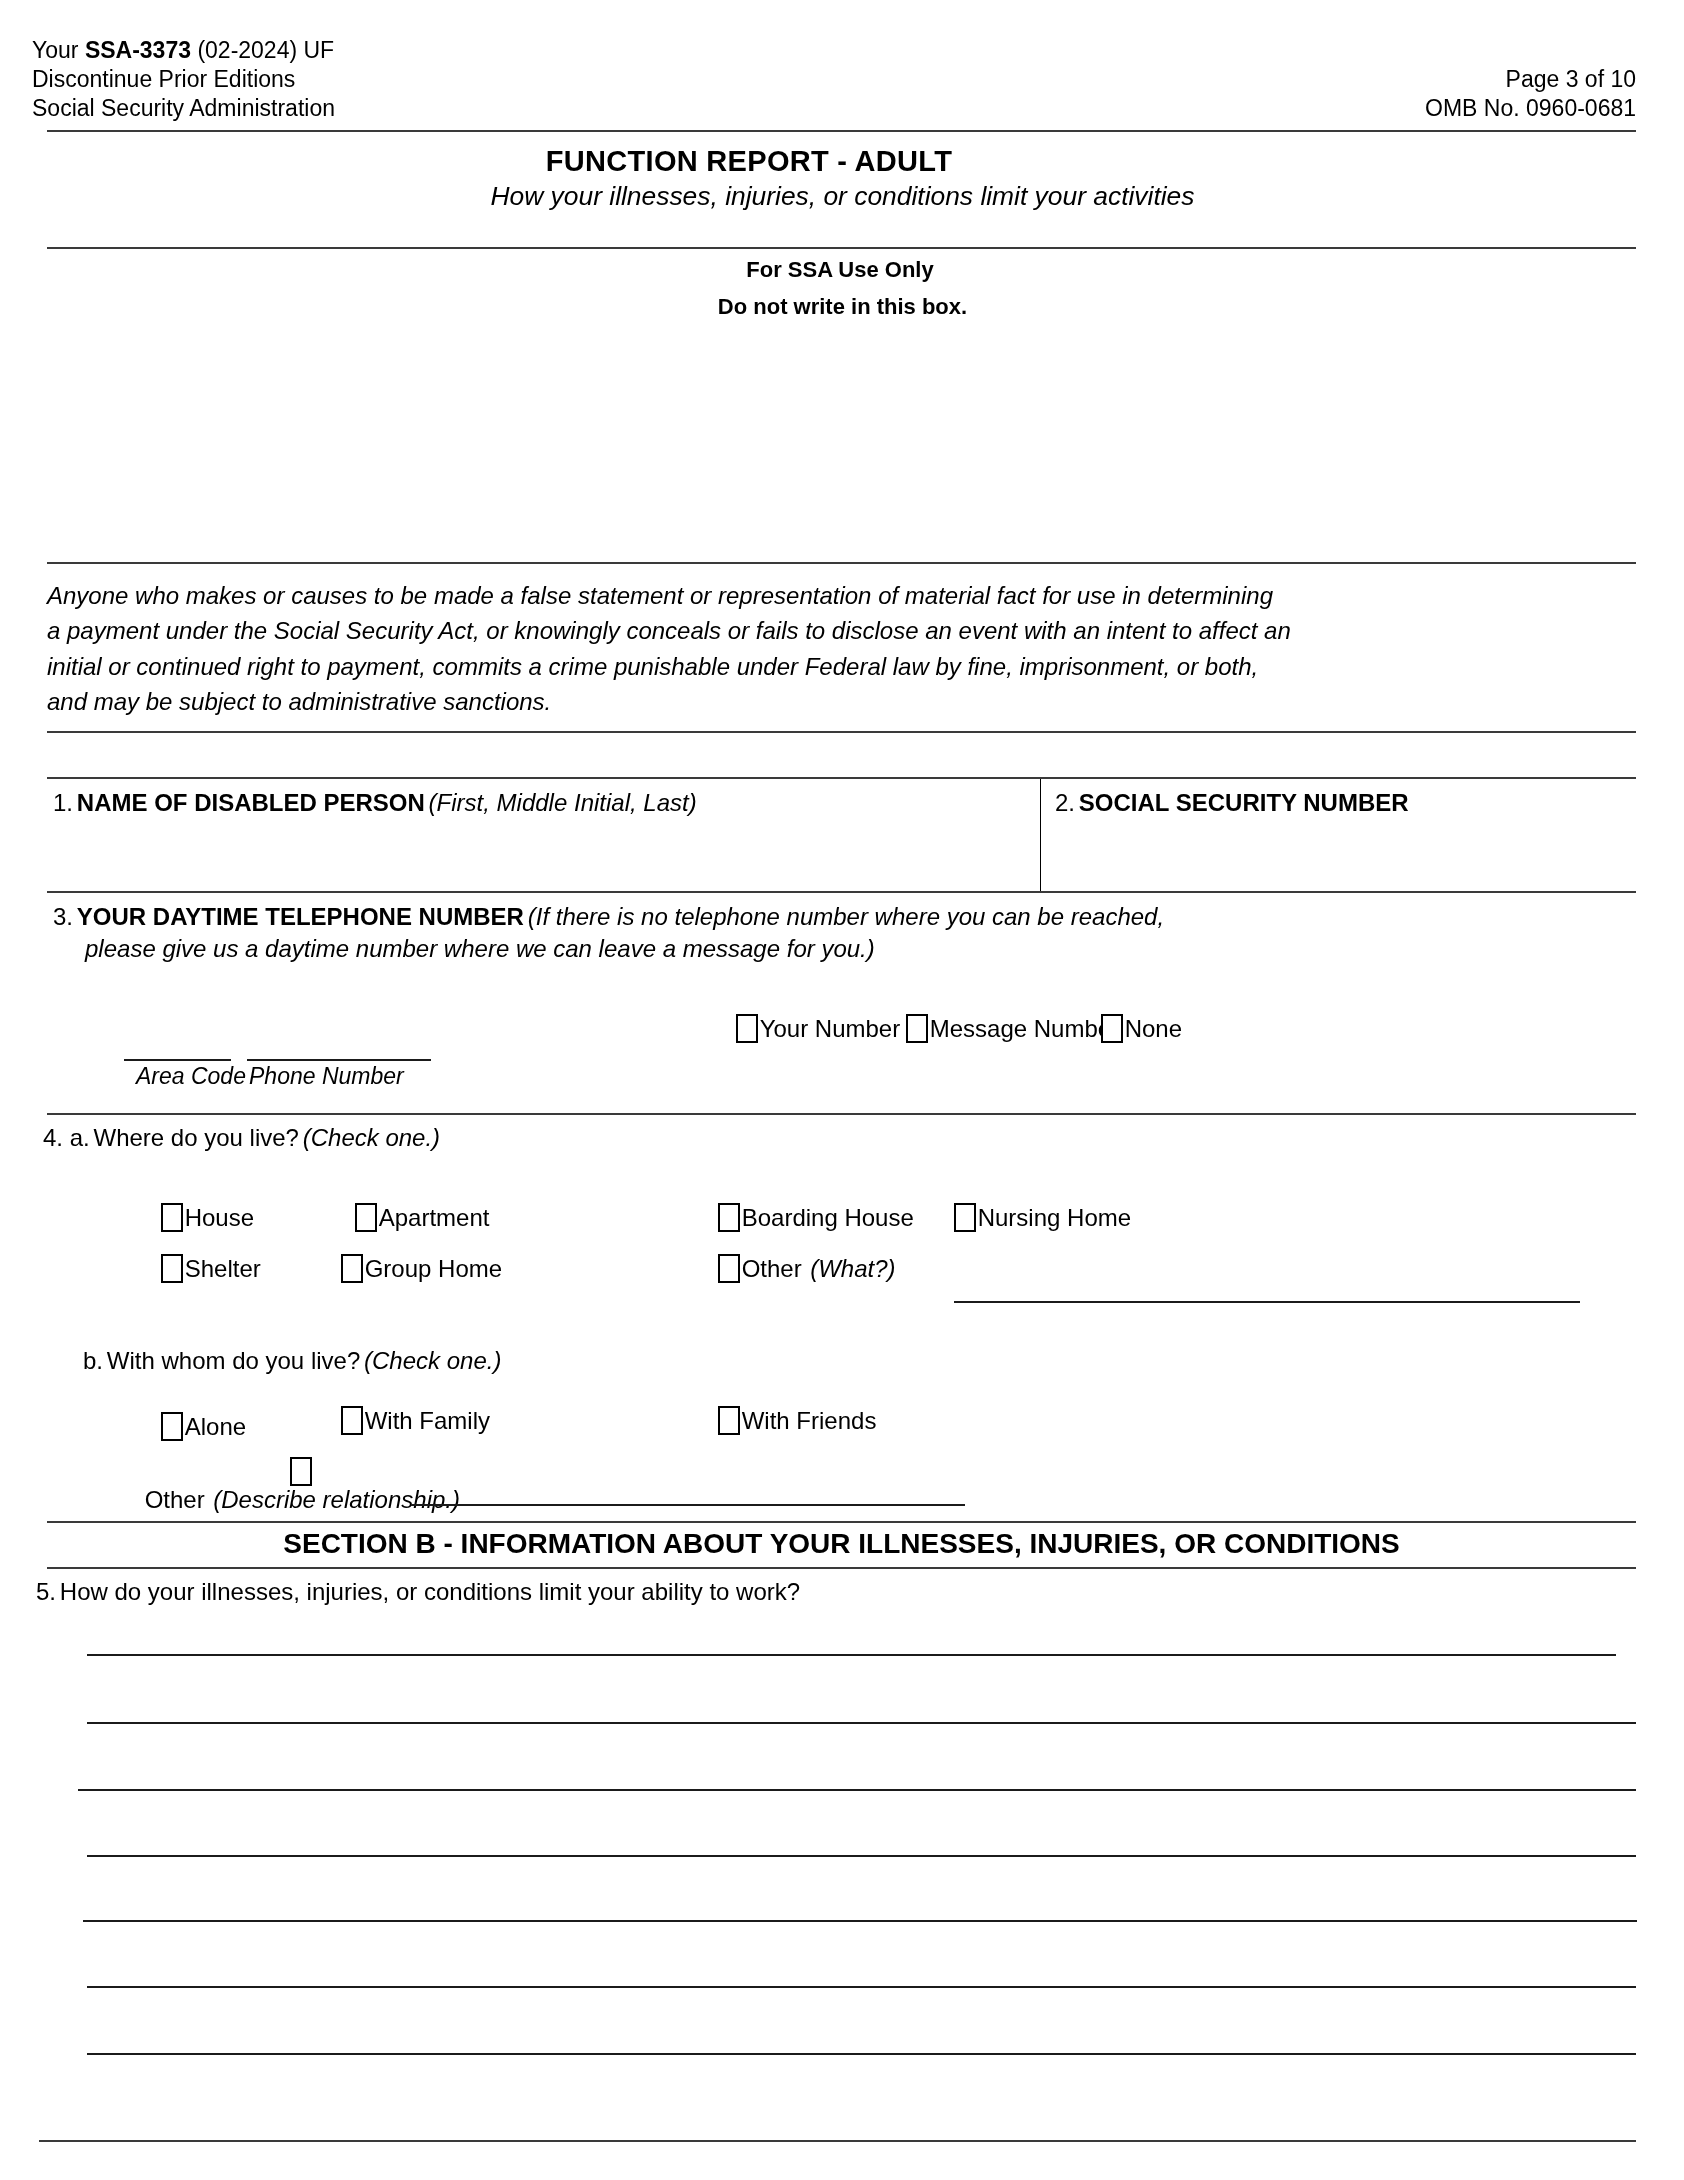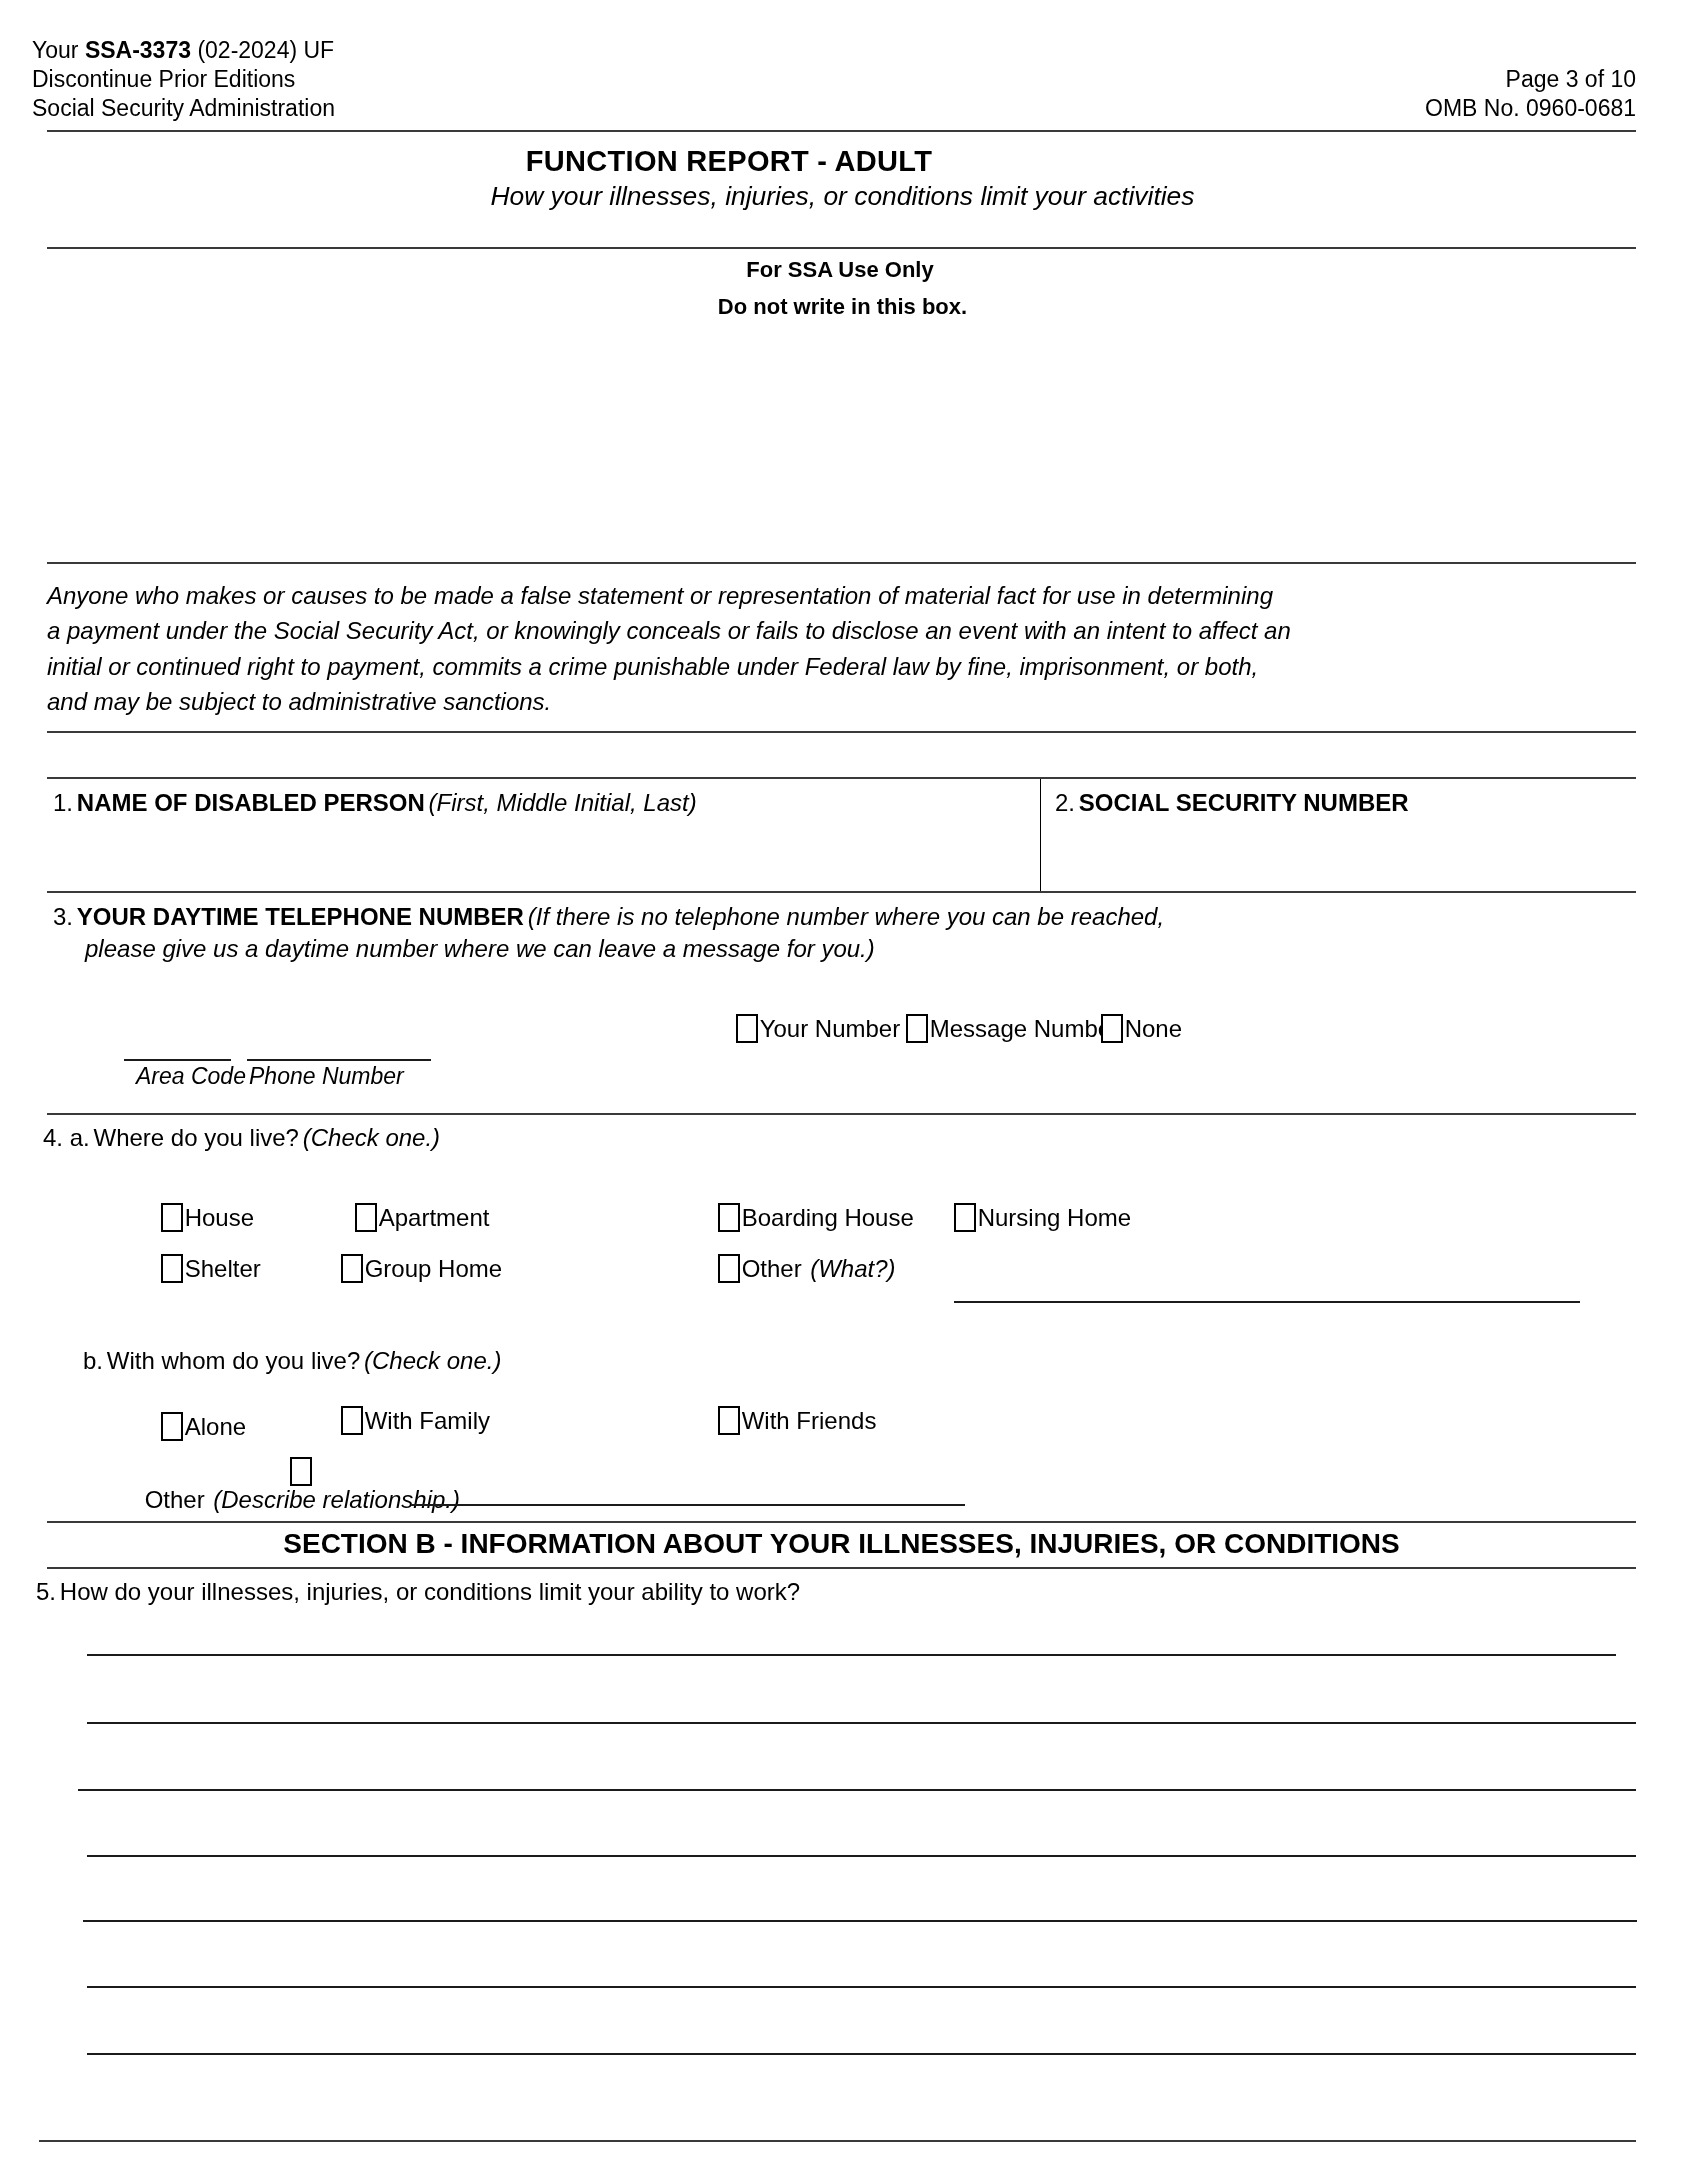--- a/index.html
+++ b/index.html
@@ -135,21 +135,21 @@
   <div class="t hdr-line" style="left:32px; top:37px;"><span>Your </span><span class="b">SSA-3373</span><span> (02-2024) UF</span></div>
 
   <div class="t hdr-line" style="left:32px; top:66px;">Discontinue Prior Editions</div>
   <div class="t hdr-line" style="left:32px; top:95px;">Social Security Administration</div>
 
   <div class="t hdr-line" style="right:49px; top:66px;">Page 3 of 10</div>
   <div class="t hdr-line" style="right:49px; top:95px;">OMB  No. 0960-0681</div>
 
   <div class="rule" style="top:130px;"></div>
 
-  <div class="t form-title" style="left:0; top:145px; width:1458px; text-align:center;">FUNCTION REPORT - ADULT</div>
+  <div class="t form-title" style="left:0; top:145px; width:1458px; text-align:center;padding-left:20px;">FUNCTION REPORT - ADULT</div>
   <div class="t form-sub" style="left:0; top:181px; width:1685px; text-align:center;">How your illnesses, injuries, or conditions limit your activities</div>
 
   <div class="rule" style="top:247px;"></div>
 
   <div class="t ssa-use" style="left:0; top:257px; width:1680px; text-align:center;">For SSA Use Only</div>
   <div class="t ssa-use" style="left:0; top:294px; width:1685px; text-align:center;">Do not write in this box.</div>
 
   <div class="rule" style="top:562px;"></div>
 
   <div class="legal" style="top:578px;">

